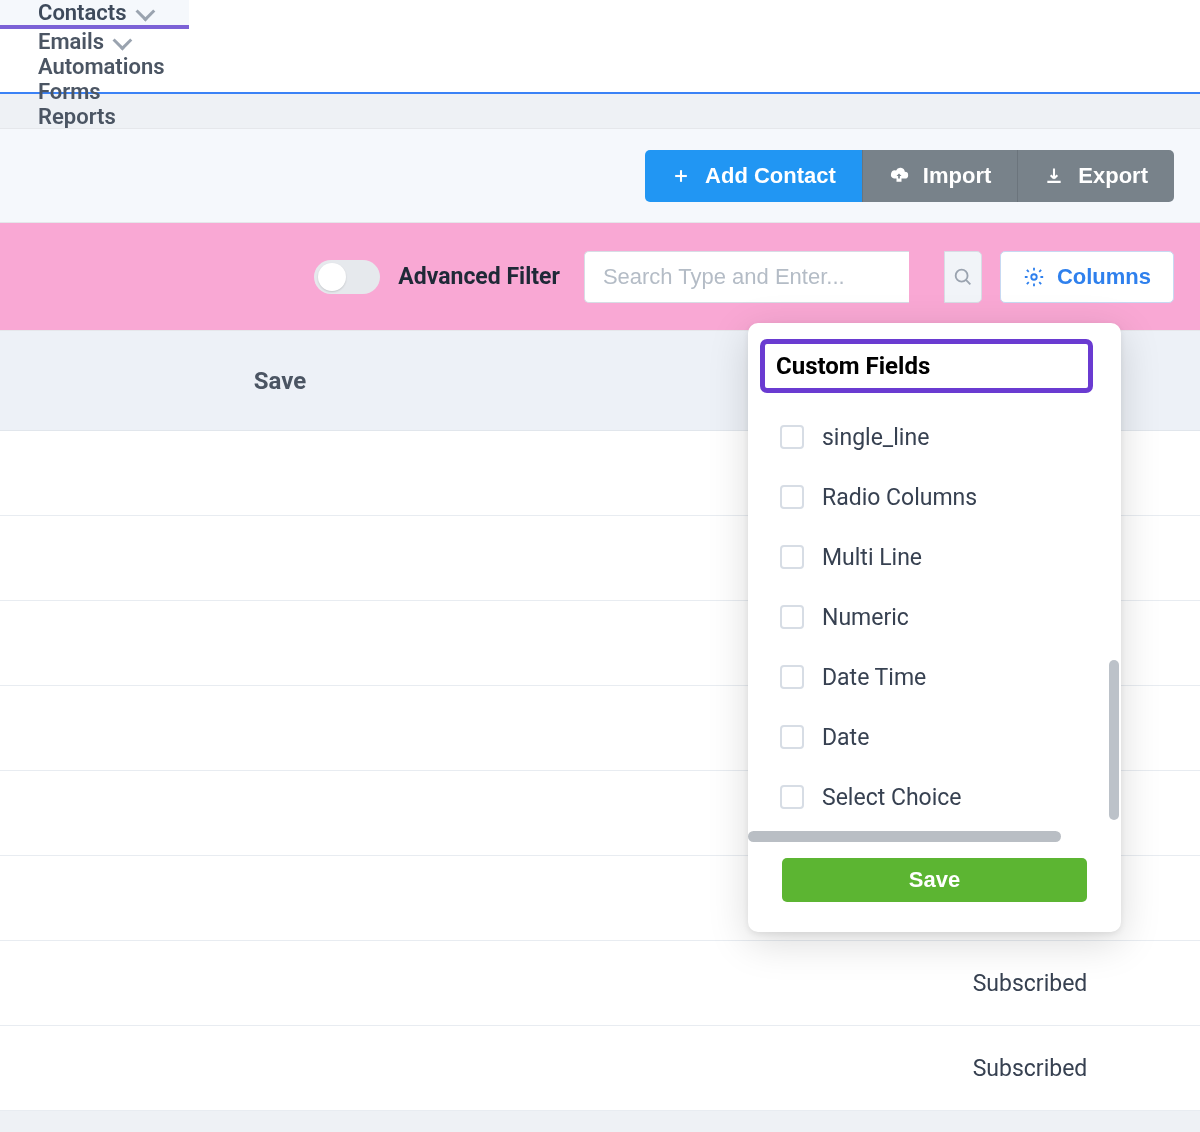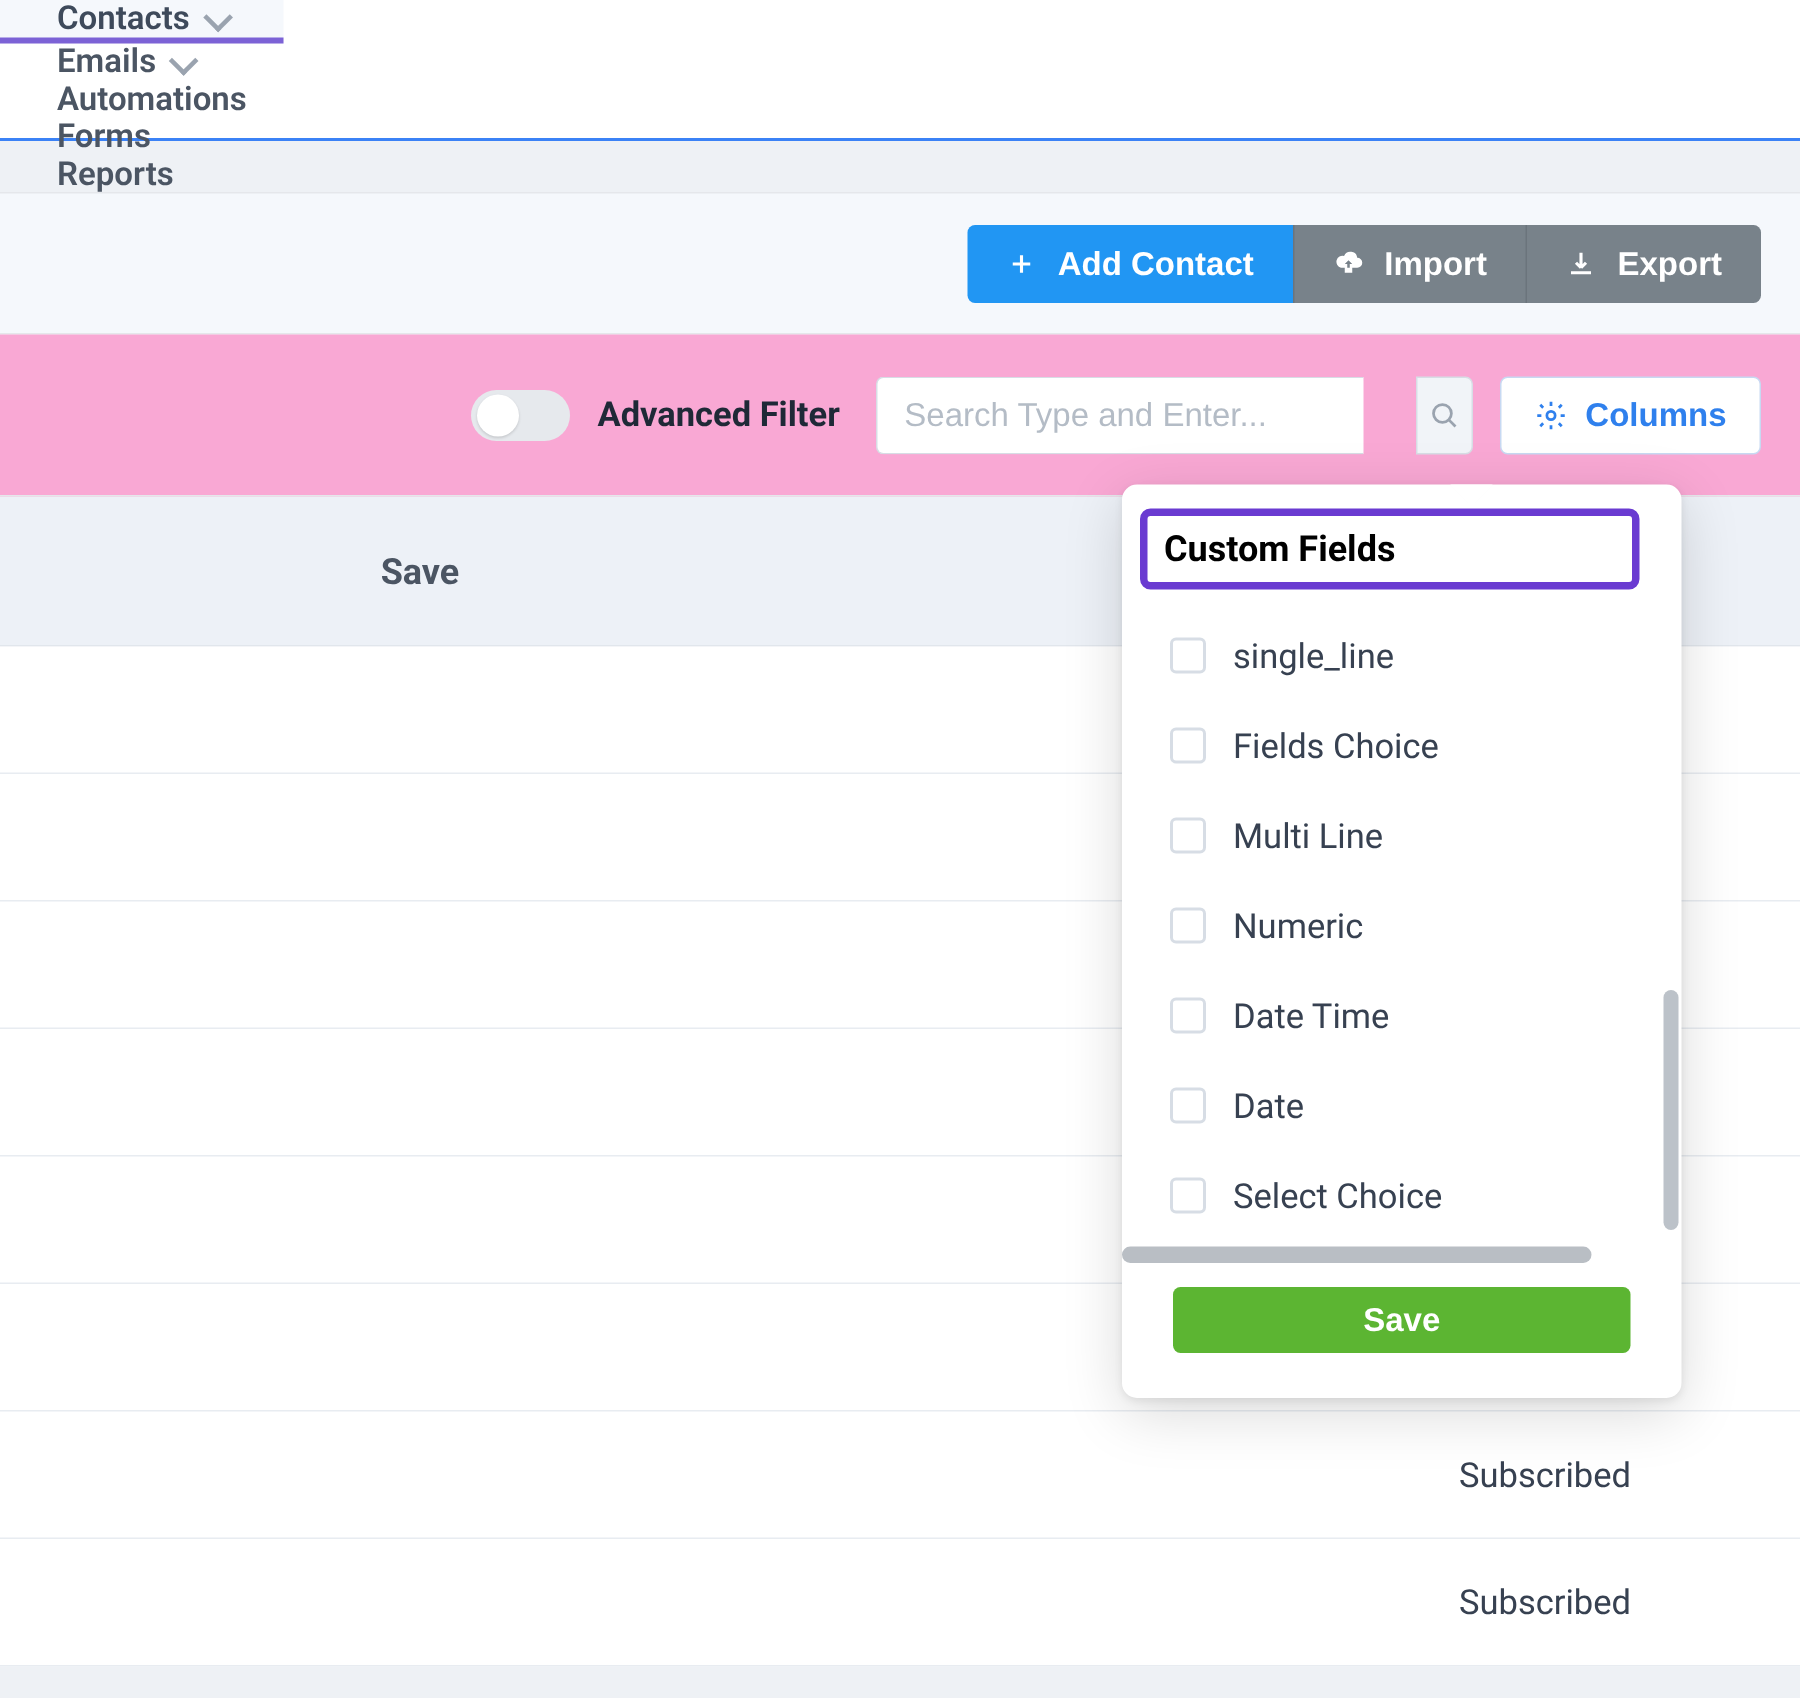--- a/index.html
+++ b/index.html
@@ -382,21 +382,21 @@
 
 <div class="popover">
   <div class="popover-header">Custom Fields</div>
   <div class="popover-list">
     <div class="field-item">
       <span class="field-checkbox"></span>
       <span>single_line</span>
     </div>
     <div class="field-item">
       <span class="field-checkbox"></span>
-      <span>Fields Choice</span>
+      <span>Radio Columns</span>
     </div>
     <div class="field-item">
       <span class="field-checkbox"></span>
       <span>Multi Line</span>
     </div>
     <div class="field-item">
       <span class="field-checkbox"></span>
       <span>Numeric</span>
     </div>
     <div class="field-item">

